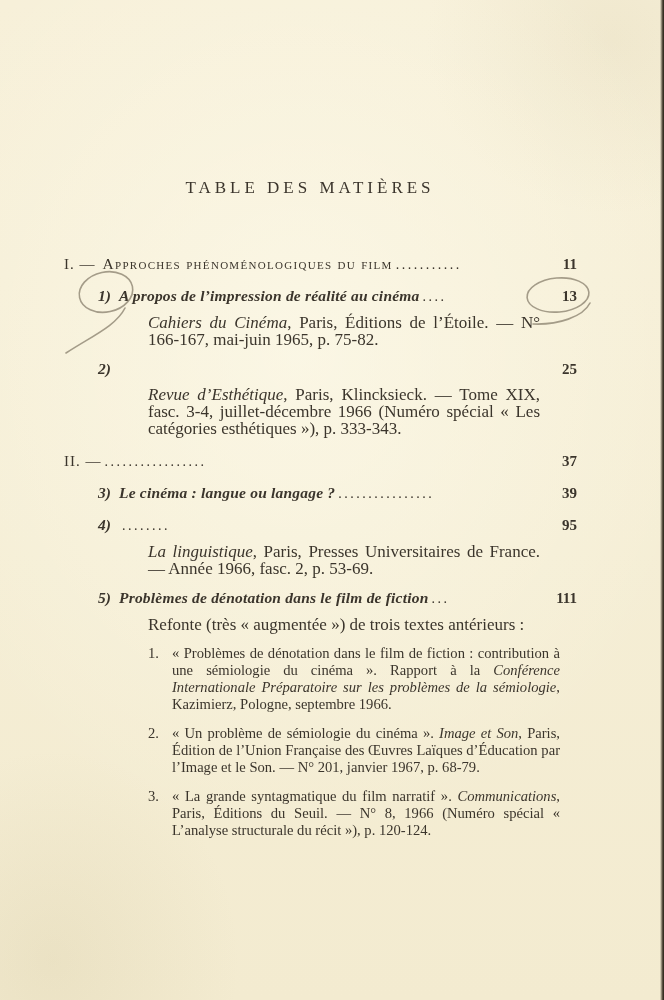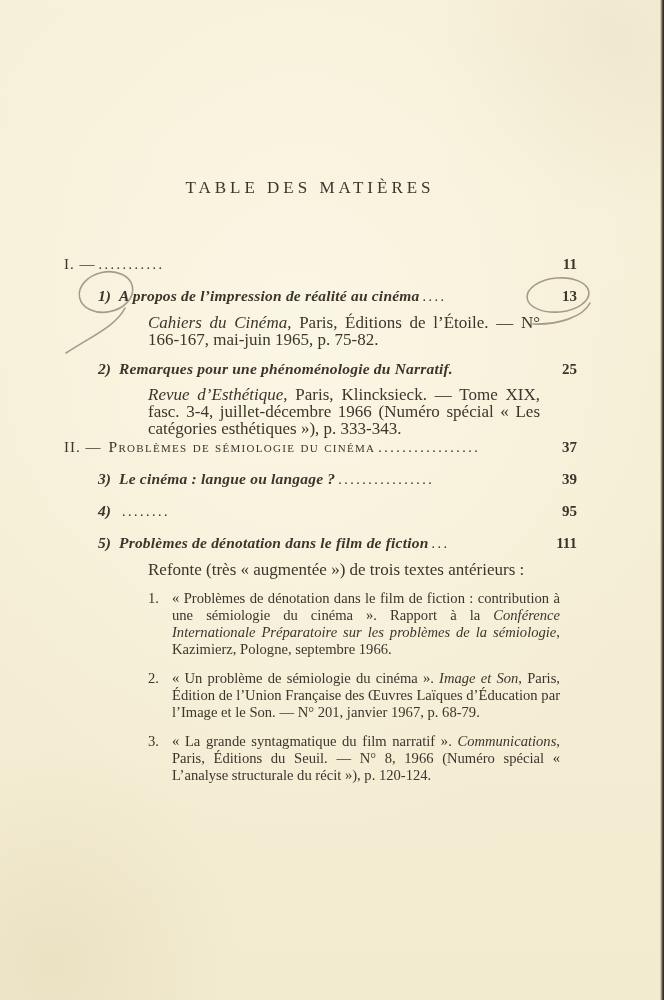--- a/index.html
+++ b/index.html
@@ -13,21 +13,21 @@
       radial-gradient(40% 25% at 92% 4%, rgba(196,182,138,.14), rgba(196,182,138,0) 70%),
       linear-gradient(to bottom,#f7f0d9 0%,#f5eed5 55%,#f3ebd0 100%);
     font-family:"Liberation Serif","DejaVu Serif",serif;
     color:#3b352c;
   }
   .title{width:492px;text-align:center;font-size:17px;letter-spacing:4px;white-space:nowrap;}
   .toc{width:513px;margin-top:56px;}
   .toc > :first-child{margin-top:0;}
   .row{display:flex;align-items:baseline;line-height:20px;}
   .row .num{white-space:pre;}
-  .section{}
+  .section{margin-top:14px;}
   .section .num{font-size:15px;letter-spacing:1px;}
   .section .ttl{font-variant:small-caps;letter-spacing:1.3px;font-size:15.5px;margin-left:7px;}
   .entry{margin-left:34px;margin-top:11px;}
   .entry .num{font-weight:bold;font-style:italic;font-size:15.5px;width:21px;}
   .entry .ttl{font-weight:bold;font-style:italic;font-size:15.5px;letter-spacing:.2px;}
   .ttl{white-space:nowrap;}
   .leader{letter-spacing:2.5px;margin-left:3px;white-space:nowrap;font-size:14px;}
   .spacer{flex:1;min-width:6px;}
   .pg{font-size:15px;text-align:right;min-width:30px;font-weight:bold;}
   .cite{margin-left:84px;width:392px;text-align:justify;font-size:17px;line-height:17px;margin-top:7px;}
@@ -43,60 +43,60 @@
 </head>
 <body>
 
 <div class="page">
 
   <div class="title">TABLE DES MATIÈRES</div>
 
   <div class="toc">
       <div class="row section">
         <span class="num">I. —</span>
+        <span class="ttl">Approches phénoménologiques du film</span>
         <span class="leader">...........</span>
         <span class="spacer"></span>
         <span class="pg">11</span>
       </div>
       <div class="row entry">
         <span class="num">1)</span>
         <span class="ttl">A propos de l’impression de réalité au cinéma</span>
         <span class="leader">....</span>
         <span class="spacer"></span>
         <span class="pg">13</span>
       </div>
       <div class="cite"><span class="it">Cahiers du Cinéma</span><span>, Paris, Éditions de l’Étoile. — N° 166-167, mai-juin 1965, p. 75-82.</span></div>
       <div class="row entry">
         <span class="num">2)</span>
-        <span class="ttl">Remarques pour une phénoménologie du Narratif.</span>
         <span class="leader"></span>
         <span class="spacer"></span>
         <span class="pg">25</span>
       </div>
       <div class="cite"><span class="it">Revue d’Esthétique</span><span>, Paris, Klincksieck. — Tome XIX, fasc. 3-4, juillet-décembre 1966 (Numéro spécial « Les catégories esthétiques »), p. 333-343.</span></div>
       <div class="row section">
         <span class="num">II. —</span>
-        <span class="ttl">Problèmes de sémiologie du cinéma</span>
         <span class="leader">.................</span>
         <span class="spacer"></span>
         <span class="pg">37</span>
       </div>
       <div class="row entry">
         <span class="num">3)</span>
         <span class="ttl">Le cinéma : langue ou langage ?</span>
         <span class="leader">................</span>
         <span class="spacer"></span>
         <span class="pg">39</span>
       </div>
       <div class="row entry">
         <span class="num">4)</span>
         <span class="leader">........</span>
         <span class="spacer"></span>
         <span class="pg">95</span>
       </div>
+      <div class="cite"><span class="it">La linguistique</span><span>, Paris, Presses Universitaires de France. — Année 1966, fasc. 2, p. 53-69.</span></div>
       <div class="row entry">
         <span class="num">5)</span>
         <span class="ttl">Problèmes de dénotation dans le film de fiction</span>
         <span class="leader">...</span>
         <span class="spacer"></span>
         <span class="pg">111</span>
       </div>
       <div class="cite"><span>Refonte (très « augmentée ») de trois textes antérieurs :</span></div>
       <div class="sub">
         <span class="subnum">1.</span>

